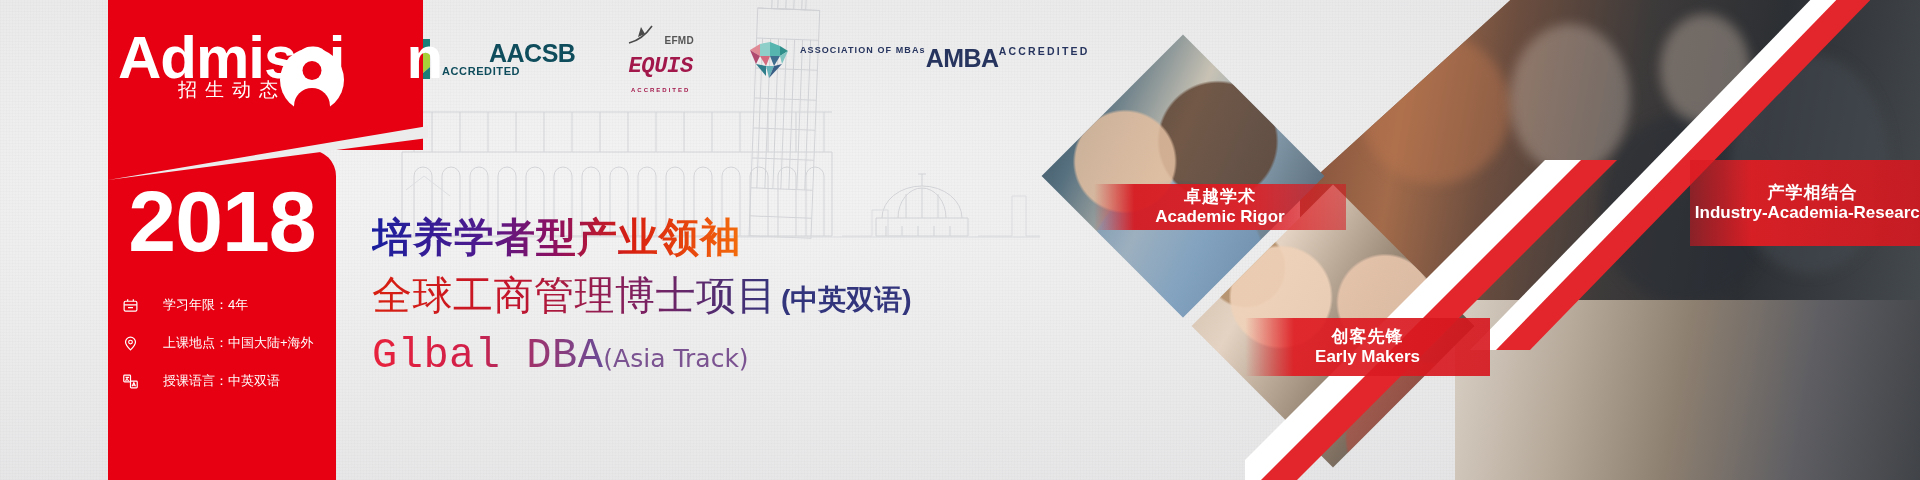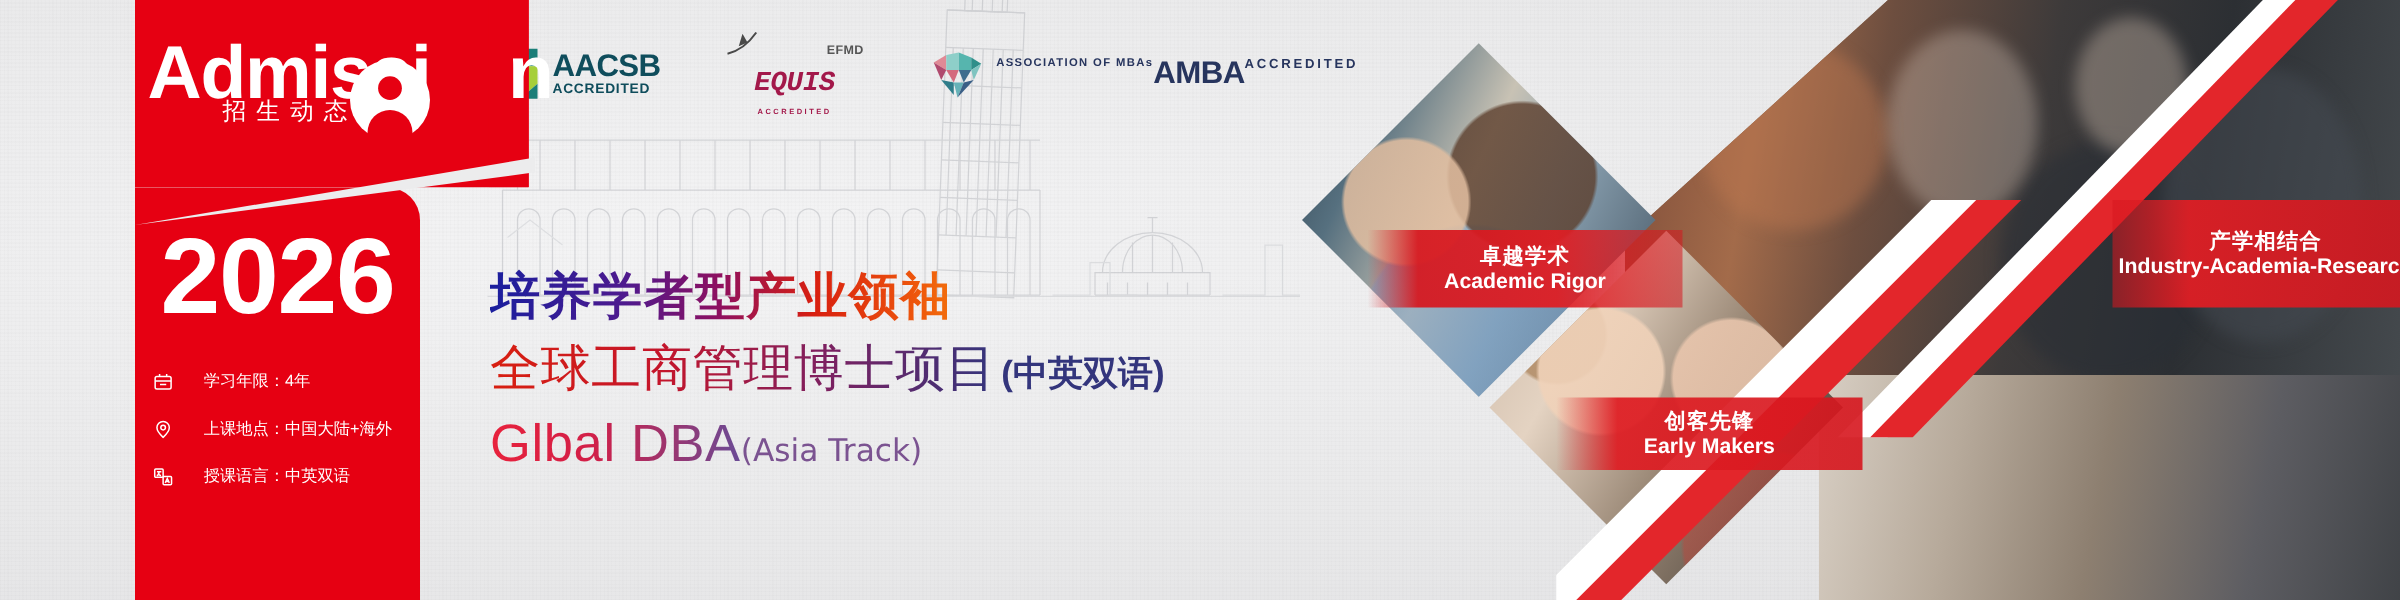--- a/index.html
+++ b/index.html
@@ -95,57 +95,57 @@
   }
   .bullet .ico { width: 17px; height: 17px; flex: 0 0 17px; display:block; }
 
   
   .accreds {
     position: absolute; left: 386px; top: 24px; z-index: 4;
     display: flex; align-items: center; gap: 52px;
   }
   .acc { display: flex; align-items: center; gap: 8px; }
   .acc-txt { display: flex; flex-direction: column; line-height: 1.05; }
-  .aacsb-name { font-size: 25px; font-weight: 700; color: #0f4d5c; letter-spacing: -.5px; }
+  .aacsb-name { font-size: 25px; font-weight: 700; color: #0f4d5c; letter-spacing: -.5px; margin-left: 47px; }
   .aacsb-sub { font-size: 11px; font-weight: 700; color: #0f4d5c; letter-spacing: .6px; }
   .equis-box { display:flex; flex-direction:column; align-items:center; }
   .efmd-row { display: flex; align-items: flex-end; gap: 5px; }
-  .efmd-txt { font-size: 10px; font-weight: 700; color: #555; letter-spacing: .3px; margin-left: 44px; }
+  .efmd-txt { font-size: 10px; font-weight: 700; color: #555; letter-spacing: .3px; }
   .equis-name { font-size: 22px; font-weight: 700; color: #a3184a; font-style: italic; letter-spacing: -.3px; font-family: Liberation Mono, monospace; }
   .equis-sub { font-size: 6px; font-weight: 700; color: #a3184a; letter-spacing: 2px; }
   .amba-txt { display: flex; flex-direction: row; line-height: 1; }
   .amba-assoc { font-size: 9px; font-weight: 600; color: #27355e; letter-spacing: 1.1px; }
   .amba-name { font-size: 25px; font-weight: 700; color: #27355e; letter-spacing: -.5px; }
   .amba-sub { font-size: 10.5px; font-weight: 600; color: #27355e; letter-spacing: 2.2px; }
 
   
   .lineart { position: absolute; left: 380px; top: 0; z-index: 2; opacity: .5; }
 
   
-  .headline { position: absolute; left: 392px; top: 214px; z-index: 8; }
+  .headline { position: absolute; left: 372px; top: 214px; z-index: 8; }
   .h1 {
     font-size: 40px; font-weight: 700; letter-spacing: 1px;
     background: linear-gradient(90deg,#1a1f9e 0%,#4e1a8e 20%,#8e1060 34%,#d81f10 48%,#ef5a0c 64%,#f89a0a 78%,#ffd400 100%);
     -webkit-background-clip: text; background-clip: text; color: transparent;
     font-family: "Liberation Sans", sans-serif; line-height: 1.15;
   }
   .h2row { display: flex; align-items: baseline; margin-top: 12px; }
   .h2 {
     font-size: 40px; font-weight: 400; letter-spacing: .5px;
     background: linear-gradient(90deg,#d81f10 0%,#c4152b 34%,#7d2060 66%,#33357c 100%);
     -webkit-background-clip: text; background-clip: text; color: transparent;
     font-family: "Liberation Sans", sans-serif; line-height: 1.15;
   }
   .h2sub { font-size: 28px; font-weight: 700; color: #33357c; margin-left: 4px; text-align: center; }
   .h3row { display: flex; align-items: baseline; margin-top: 14px; }
   .h3 {
     font-size: 42px; font-weight: 400; letter-spacing: .5px;
     background: linear-gradient(90deg,#e8223c 0%,#d21f48 40%,#9a3570 72%,#6a4b96 100%);
     -webkit-background-clip: text; background-clip: text; color: transparent;
-    font-family: Liberation Sans, sans-serif; line-height: 1.1;
+    font-family: Liberation Mono, monospace; line-height: 1.1;
   }
   .h3sub {
     font-size: 25px; font-weight: 400; color: #7b5391; 
     font-family: "DejaVu Sans", sans-serif;
   }
 
   
   .collage { position: absolute; left: 1015px; top: 0; width: 905px; height: 480px; z-index: 3; overflow: hidden; }
 
   .photoblock { position: absolute; overflow: hidden; }
@@ -177,21 +177,21 @@
 
   .label-band {
     position: absolute; z-index: 12; color: #fff; text-align: center;
     font-family: "Liberation Sans", sans-serif; line-height: 1.2;
     display: flex; flex-direction: column; justify-content: center;
   }
   .label-band .cn { font-size: 17px; font-weight: 700; letter-spacing: 1px; }
   .label-band .en { font-size: 17px; font-weight: 600; }
 
   .band1 {
-    left: 1094px; top: 184px; width: 252px; height: 62px;
+    left: 1094px; top: 184px; width: 252px; height: 46px;
     background: linear-gradient(90deg, rgba(214,22,30,.0) 0%, rgba(214,22,30,.93) 16%, rgba(222,30,36,.95) 60%, rgba(214,22,30,.55) 100%);
   }
   .band2 {
     left: 1690px; top: 160px; width: 245px; height: 86px;
     background: linear-gradient(90deg, rgba(214,22,30,.55) 0%, rgba(222,30,36,.95) 25%, rgba(214,22,30,.88) 100%);
   }
   .band3 {
     left: 1245px; top: 318px; width: 245px; height: 58px;
     background: linear-gradient(90deg, rgba(214,22,30,.0) 0%, rgba(222,30,36,.94) 20%, rgba(214,22,30,.9) 100%);
   }
@@ -331,21 +331,21 @@
     <div class="logo-admission">
       <span>Admissi</span><span style="padding-left:62px">n</span>
       <span class="logo-cn">招生动态</span>
       <span class="logo-person">
         <span class="head"></span>
           <span class="body"></span>
       </span>
     </div>
   </div>
 
-  <div class="year">2026</div>
+  <div class="year">2018</div>
 
   <div class="bullets">
     <div class="bullet">
       <svg class="ico" viewBox="0 0 24 24" fill="none" stroke="#ffffff" stroke-width="1.7">
         <rect x="3" y="6" width="18" height="14" rx="2"></rect>
         <path d="M3 11h18M8 6V3M16 6V3M8.5 15h7"></path>
       </svg>
       <span>学习年限：4年</span>
     </div>
     <div class="bullet">

